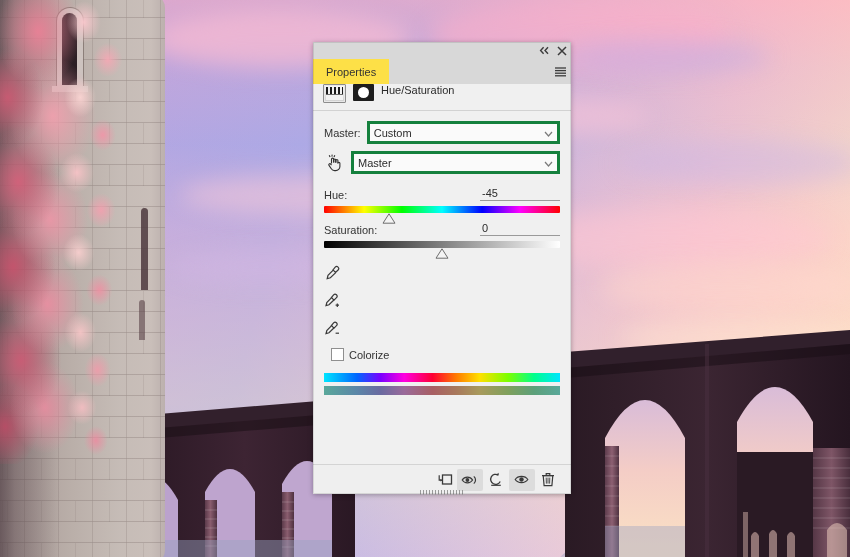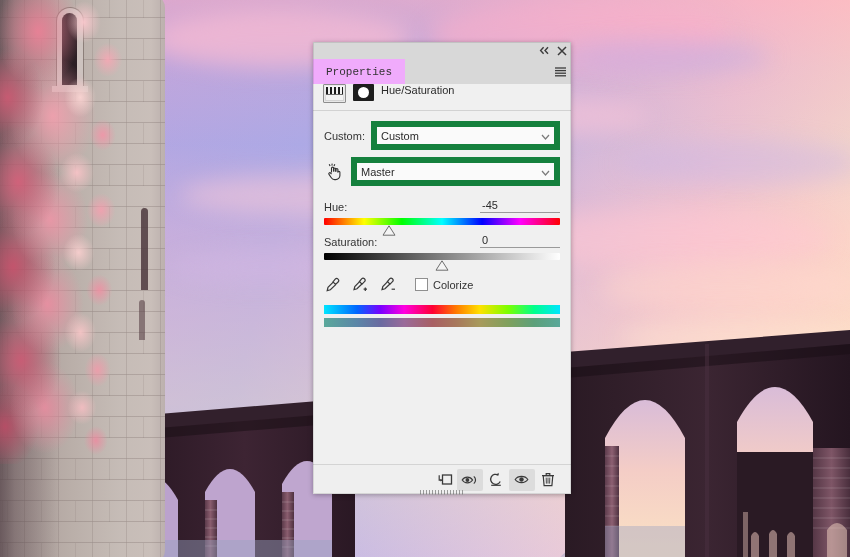--- a/index.html
+++ b/index.html
@@ -134,22 +134,22 @@
     font-size:11px;color:#2b2b2b;
     display:flex;flex-direction:column;}
 
   .panel-topbar{height:17px;background:#d8d8d8;position:relative;
     border-bottom:none;display:flex;justify-content:flex-end;align-items:center;}
   .topbtn{width:18px;height:17px;display:flex;align-items:center;justify-content:center;
     color:#3b3b3b;}
   .topbtn svg{display:block;}
 
   .tabstrip{height:25px;background:#d8d8d8;display:flex;align-items:stretch;position:relative;}
-  .tab{background:#f0abfc;padding:0 13px;display:flex;align-items:center;
-    font-size:11px;color:#333;font-family:Liberation Mono, monospace;}
+  .tab{background:#fde047;padding:0 13px;display:flex;align-items:center;
+    font-size:11px;color:#333;}
   .tab-filler{flex:1;}
   .menu-btn{width:22px;display:flex;align-items:center;justify-content:center;}
 
   .adj-header{height:26px;display:flex;align-items:flex-start;gap:7px;padding:0 10px;
     background:#f0f0f0;border-bottom:1px solid #d2d2d2;}
   .adj-icon{width:21px;height:17px;border:1px solid #8d8d8d;border-radius:1px;
     background:linear-gradient(180deg,#fafafa,#cfcfcf);
     box-shadow:inset 0 0 0 1px #e8e8e8;position:relative;overflow:hidden;}
   .adj-icon .bars{position:absolute;left:2px;top:2px;right:2px;bottom:2px;
     background:repeating-linear-gradient(90deg,#1b1b1b 0 2px,#f2f2f2 2px 4px);}
@@ -157,39 +157,39 @@
     background:#f2f2f2;border-top:1px solid #6a6a6a;}
   .mask-icon{width:21px;height:17px;background:#1d1d1d;border-radius:1px;
     display:flex;align-items:center;justify-content:center;}
   .mask-icon i{display:block;width:11px;height:11px;border-radius:50%;background:#fff;}
   .adj-title{font-size:11px;color:#2b2b2b;}
 
   .panel-body{flex:1;padding:10px 11px 0 11px;background:#f0f0f0;position:relative;}
 
   .row-preset{display:flex;align-items:center;gap:6px;margin-bottom:7px;}
   .lbl{font-size:11px;color:#333;white-space:nowrap;}
-  .select{flex:1;height:17px;background:#fafafa;border:6px solid #15803d;
+  .select{flex:1;height:17px;background:#fafafa;border:3px solid #15803d;
     display:flex;align-items:center;padding:0 4px;font-size:11px;color:#2b2b2b;position:relative;}
   .select .chev{position:absolute;right:4px;top:50%;transform:translateY(-50%);}
   .row-master{display:flex;align-items:center;gap:7px;margin-bottom:12px;}
   .tat-icon{width:20px;height:20px;display:flex;align-items:center;justify-content:center;}
 
   .slider-block{margin-bottom:8px;}
   .slider-top{display:flex;align-items:flex-end;justify-content:space-between;height:15px;}
   .slider-val{font-size:11px;color:#2b2b2b;border-bottom:1px solid #9a9a9a;
     min-width:76px;text-align:left;padding:0 2px 1px 2px;line-height:12px;}
   .track{position:relative;height:7px;margin-top:5px;border-radius:1px;}
   .track-hue{background:linear-gradient(90deg,
       #ff0000 0%,#ffff00 17%,#00ff00 33%,#00ffff 50%,#0000ff 67%,#ff00ff 83%,#ff0000 100%);}
   .track-sat{background:linear-gradient(90deg,#8d8d8d 0%,#ff0000 100%);}
   .track-light{background:linear-gradient(90deg,#000000 0%,#ffffff 100%);}
   .thumb{position:absolute;top:7px;width:14px;height:11px;margin-left:-7px;}
   .thumb svg{display:block;}
 
-  .row-tools{display:flex;align-items:center;gap:11px;margin-top:16px;margin-bottom:12px;}
+  .row-tools{display:flex;align-items:flex-start;gap:11px;margin-top:16px;margin-bottom:12px;flex-direction:column;}
   .eyed{width:17px;height:17px;display:flex;align-items:center;justify-content:center;}
   .colorize-wrap{display:flex;align-items:center;gap:5px;margin-left:7px;}
   .cbox{width:11px;height:11px;border:1px solid #8f8f8f;background:#fff;}
 
   .spectrum{height:9px;margin-bottom:4px;}
   .spec-top{background:linear-gradient(90deg,
       #00e5ff 0%,#0066ff 14%,#7a00ff 24%,#ff00e0 34%,#ff0033 46%,
       #ff7a00 56%,#ffe000 66%,#7bff00 78%,#00ff8c 89%,#00e5ff 100%);}
   .spec-bot{background:linear-gradient(90deg,
       #5aa89a 0%,#5b86a8 14%,#6a6aa0 24%,#9a6a9a 34%,#a85f63 46%,
@@ -390,21 +390,21 @@
     </div>
     <div class="mask-icon">
         <i></i>
       </div>
     <div class="adj-title">Hue/Saturation</div>
   </div>
 
   <div class="panel-body">
 
     <div class="row-preset">
-      <span class="lbl">Custom:</span>
+      <span class="lbl">Master:</span>
       <div class="select">
         <span>Custom</span>
         <span class="chev">
           <svg width="9" height="6" viewBox="0 0 9 6">
               <path d="M1,1 L4.5,5 L8,1" fill="none" stroke="#7b7b7b" stroke-width="1.2"></path>
             </svg>
         </span>
       </div>
     </div>
 

